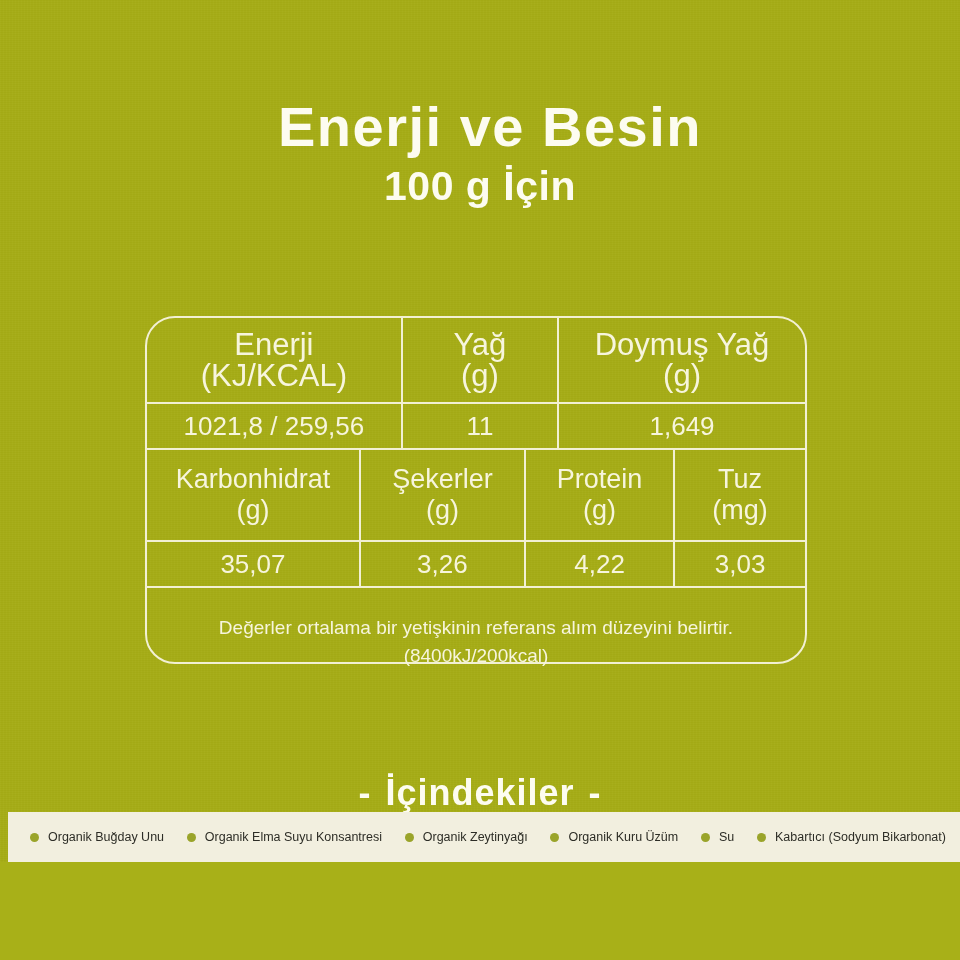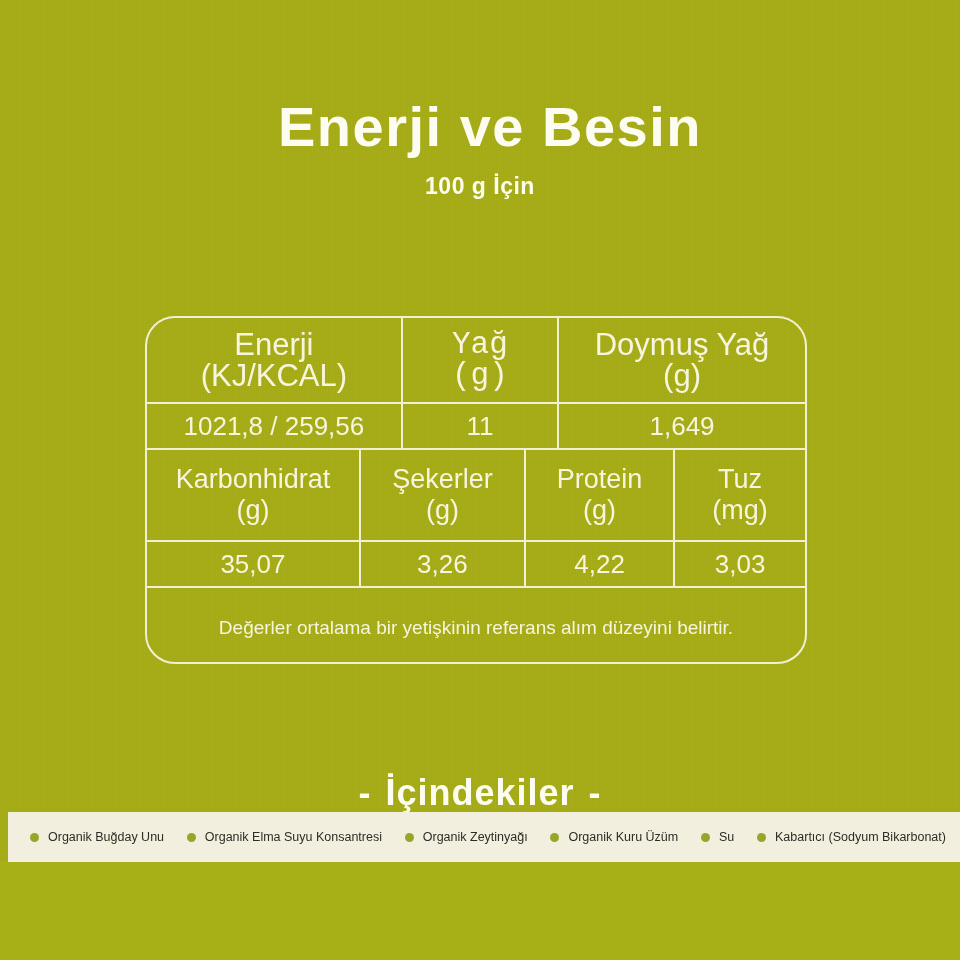--- a/index.html
+++ b/index.html
@@ -45,21 +45,21 @@
     font-weight: bold;
     font-size: 56px;
     line-height: 62px;
     letter-spacing: 1.5px;
     color: #fdfcf0;
     margin: 0;
     padding-left: 20px;
   }
   .subtitle {
     font-weight: bold;
-    font-size: 23px;
+    font-size: 41px;
     line-height: 40px;
     letter-spacing: .5px;
     color: #fdfcf0;
     margin: 8px 0 0 0;
   }
 
   
   #table-card {
     position: absolute;
     left: 145px;
@@ -172,21 +172,21 @@
 
   <div id="table-card" style="border-color: rgb(242, 240, 212);">
 
     <table class="tbl">
       <tbody>
           <tr class="sec1-head">
         <td class="vline-r hline-b" style="width: 38.8%; border-right-color: rgb(242, 240, 212); border-bottom-color: rgb(242, 240, 212);">
           <div>Enerji</div>
           <div>(KJ/KCAL)</div>
         </td>
-        <td class="vline-r hline-b" style="width: 23.6%; border-right-color: rgb(242, 240, 212); border-bottom-color: rgb(242, 240, 212); font-family: Liberation Mono, monospace;">
+        <td class="vline-r hline-b" style="width: 23.6%; border-right-color: rgb(242, 240, 212); border-bottom-color: rgb(242, 240, 212);">
           <div>Yağ</div>
           <div>(g)</div>
         </td>
         <td class="hline-b" style="width: 37.6%; border-bottom-color: rgb(242, 240, 212);">
           <div>Doymuş Yağ</div>
           <div>(g)</div>
         </td>
       </tr>
       <tr class="sec1-val">
         <td class="vline-r hline-b" style="border-right-color: rgb(242, 240, 212); border-bottom-color: rgb(242, 240, 212);">1021,8 / 259,56</td>
@@ -220,20 +220,21 @@
         <td class="vline-r hline-b" style="border-right-color: rgb(242, 240, 212); border-bottom-color: rgb(242, 240, 212);">35,07</td>
         <td class="vline-r hline-b" style="border-right-color: rgb(242, 240, 212); border-bottom-color: rgb(242, 240, 212);">3,26</td>
         <td class="vline-r hline-b" style="border-right-color: rgb(242, 240, 212); border-bottom-color: rgb(242, 240, 212);">4,22</td>
         <td class="hline-b" style="border-bottom-color: rgb(242, 240, 212);">3,03</td>
       </tr>
     </tbody>
       </table>
 
     <div id="footnote">
       <div>Değerler ortalama bir yetişkinin referans alım düzeyini belirtir.</div>
+      <div>(8400kJ/200kcal)</div>
     </div>
   </div>
 
   <div id="ingredients-heading">
     <span class="dash">-</span><span>İçindekiler</span><span class="dash">-</span>
   </div>
 
   <div id="ingredients-strip" style="background: rgb(242, 239, 223);">
     <div class="ingredient" style="color: rgb(45, 45, 38);">
       <span class="dot" style="background: rgb(154, 164, 42);"></span>

